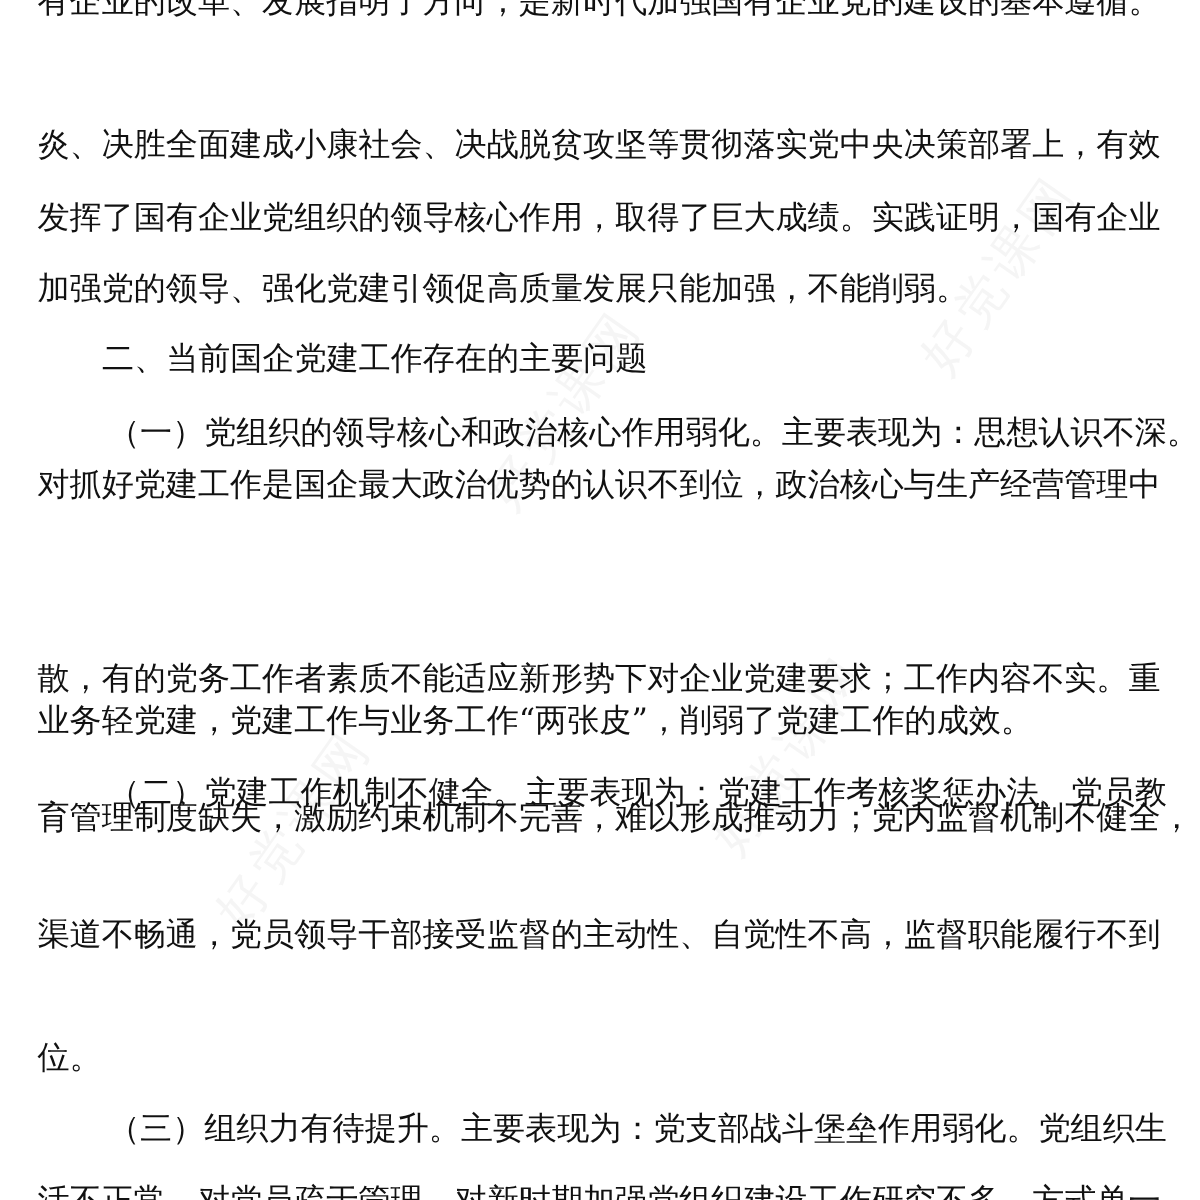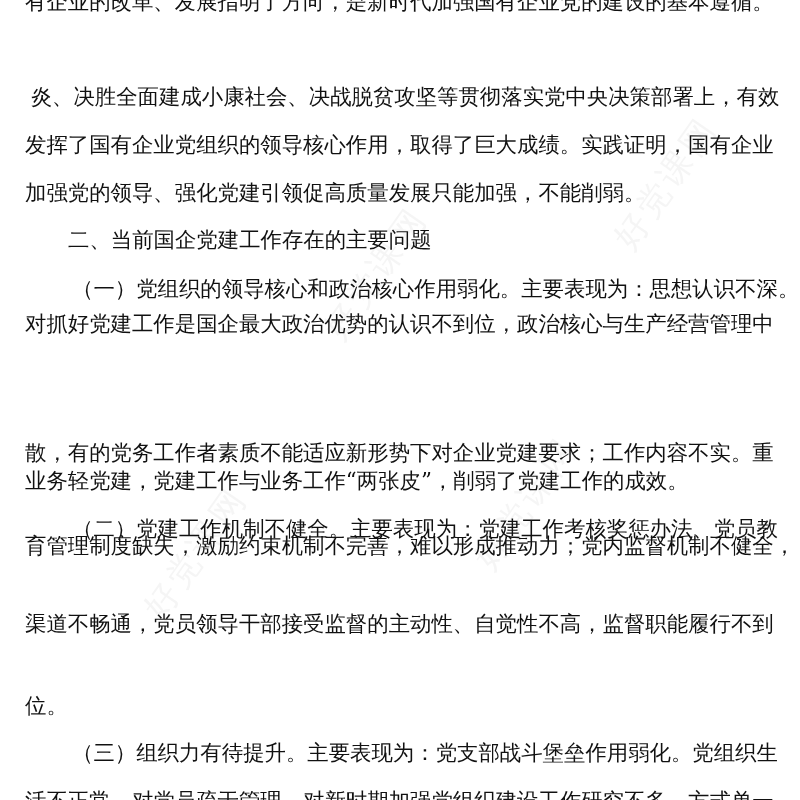--- a/index.html
+++ b/index.html
@@ -48,21 +48,21 @@
 <body>
 
 <div class="page">
 
   <div class="watermark" style="left:300px; top:250px;">好党课网</div>
   <div class="watermark" style="left:590px; top:160px;">好党课网</div>
   <div class="watermark" style="left:120px; top:530px;">好党课网</div>
   <div class="watermark" style="left:450px; top:480px;">好党课网</div>
 
   <div class="line" style="top:-13px;">有企业的改革、发展指明了方向，是新时代加强国有企业党的建设的基本遵循。</div>
-  <div class="line" style="top:82px;text-align:center;">炎、决胜全面建成小康社会、决战脱贫攻坚等贯彻落实党中央决策部署上，有效</div>
+  <div class="line" style="top:82px;">炎、决胜全面建成小康社会、决战脱贫攻坚等贯彻落实党中央决策部署上，有效</div>
   <div class="line" style="top:130px;font-family:Liberation Serif, serif;">发挥了国有企业党组织的领导核心作用，取得了巨大成绩。实践证明，国有企业</div>
   <div class="line" style="top:178px;">加强党的领导、强化党建引领促高质量发展只能加强，不能削弱。</div>
 
   <div class="line indent2" style="top:225px;">二、当前国企党建工作存在的主要问题</div>
 
   <div class="line indent-sub" style="top:274px; left:72px;">（一）党组织的领导核心和政治核心作用弱化。主要表现为：思想认识不深。</div>
   <div class="line" style="top:309px;">对抓好党建工作是国企最大政治优势的认识不到位，政治核心与生产经营管理中</div>
   <div class="line" style="top:418px;margin-top:20px;">散，有的党务工作者素质不能适应新形势下对企业党建要求；工作内容不实。重</div>
   <div class="line" style="top:466px;">业务轻党建，党建工作与业务工作“两张皮”，削弱了党建工作的成效。</div>
 

